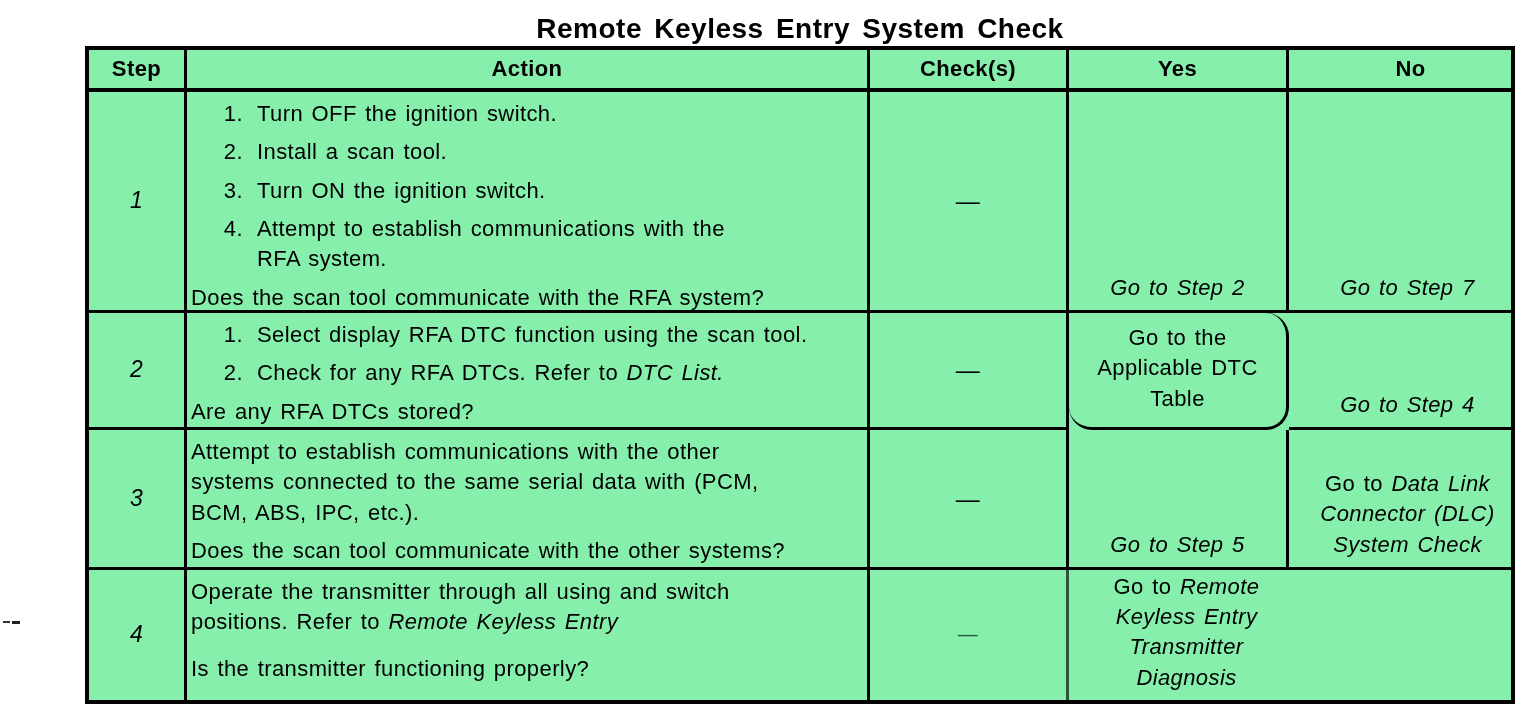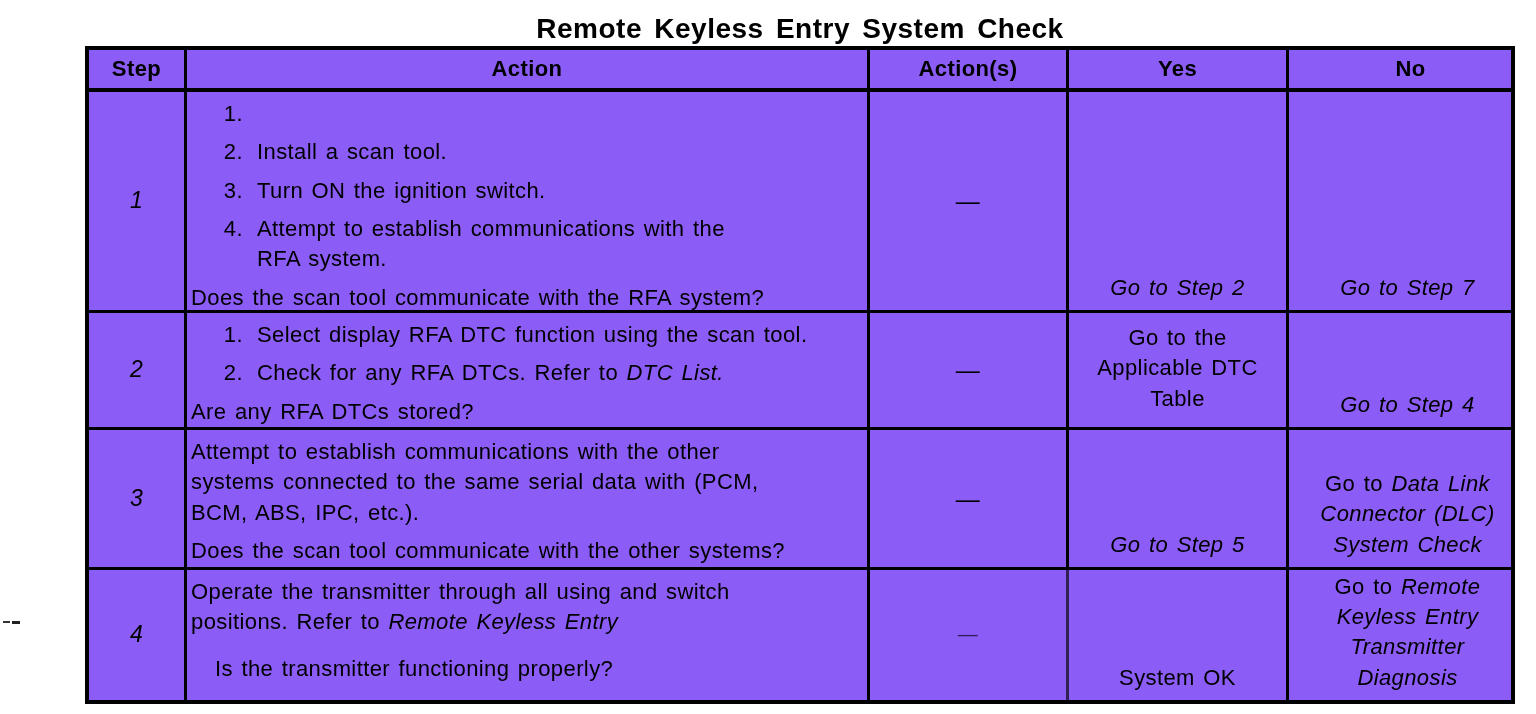--- a/index.html
+++ b/index.html
@@ -30,21 +30,21 @@
   .rke-table {
     position: absolute;
     left: 85px;
     top: 46px;
     width: 1430px;
     box-sizing: border-box;
     border: 4px solid #000;
     display: grid;
     grid-template-columns: 98px 683px 199px 220px 1fr;
     grid-template-rows: 42px 221px 117px 140px 130px;
-    background: #8b5cf6;
+    background: #86efac;
   }
   .cell {
     box-sizing: border-box;
     border-right: 3px solid #000;
     border-bottom: 3px solid #000;
     font-size: 22px;
     letter-spacing: 0.4px;
     word-spacing: 2px;
     line-height: 1.38;
   }
@@ -81,37 +81,37 @@
   }
   .pre { white-space: pre-line; }
   .para {
     padding-left: 2px;
     margin-bottom: 8px;
   }
   .question {
     margin-top: auto;
     padding-left: 2px;
   }
-  .question.inline-q { margin-top: 8px; margin-left: 24px; }
+  .question.inline-q { margin-top: 8px; }
   .value-cell {
     display: flex;
     align-items: center;
     justify-content: center;
     font-size: 24px;
   }
   .value-cell.faint { opacity: 0.65; font-size: 20px; }
   .yn-cell {
     display: flex;
     flex-direction: column;
     align-items: center;
     justify-content: flex-end;
     text-align: center;
     padding: 4px 6px 7px 6px;
   }
-  .yn-cell.v-center { justify-content: center; }
+  .yn-cell.v-center { justify-content: center; border-radius: 23px; }
   .italic { font-style: italic; }
   .scan-artifact {
     position: absolute;
     left: 3px;
     top: 620px;
     width: 16px;
     height: 4px;
   }
   .scan-artifact .bar1 {
     position: absolute;
@@ -128,28 +128,29 @@
 </style>
 </head>
 <body>
 
 <div class="page-title">Remote Keyless Entry System Check</div>
 
 <div class="rke-table">
 
   <div class="cell hcell">Step</div>
   <div class="cell hcell">Action</div>
-  <div class="cell hcell">Action(s)</div>
+  <div class="cell hcell">Check(s)</div>
   <div class="cell hcell">Yes</div>
   <div class="cell hcell last-col">No</div>
 
   <div class="cell step-cell">1</div>
   <div class="cell action-cell">
     <div class="li">
       <span class="num">1.</span>
+      <span class="pre">Turn OFF the ignition switch.</span>
     </div>
     <div class="li">
       <span class="num">2.</span>
       <span class="pre">Install a scan tool.</span>
     </div>
     <div class="li">
       <span class="num">3.</span>
       <span class="pre">Turn ON the ignition switch.</span>
     </div>
     <div class="li">
@@ -196,21 +197,20 @@
 System Check</span></div>
   </div>
 
   <div class="cell step-cell last-row">4</div>
   <div class="cell action-cell last-row">
     <div class="para pre"><span>Operate the transmitter through all using and switch
 positions. Refer to </span><span class="italic">Remote Keyless Entry</span></div>
     <div class="question inline-q">Is the transmitter functioning properly?</div>
   </div>
   <div class="cell value-cell faint last-row">—</div>
-  <div class="cell yn-cell last-row">System OK</div>
   <div class="cell yn-cell last-col last-row">
     <div class="pre"><span>Go to </span><span class="italic">Remote
 Keyless Entry
 Transmitter
 Diagnosis</span></div>
   </div>
 
 </div>
 
 <div class="scan-artifact">

